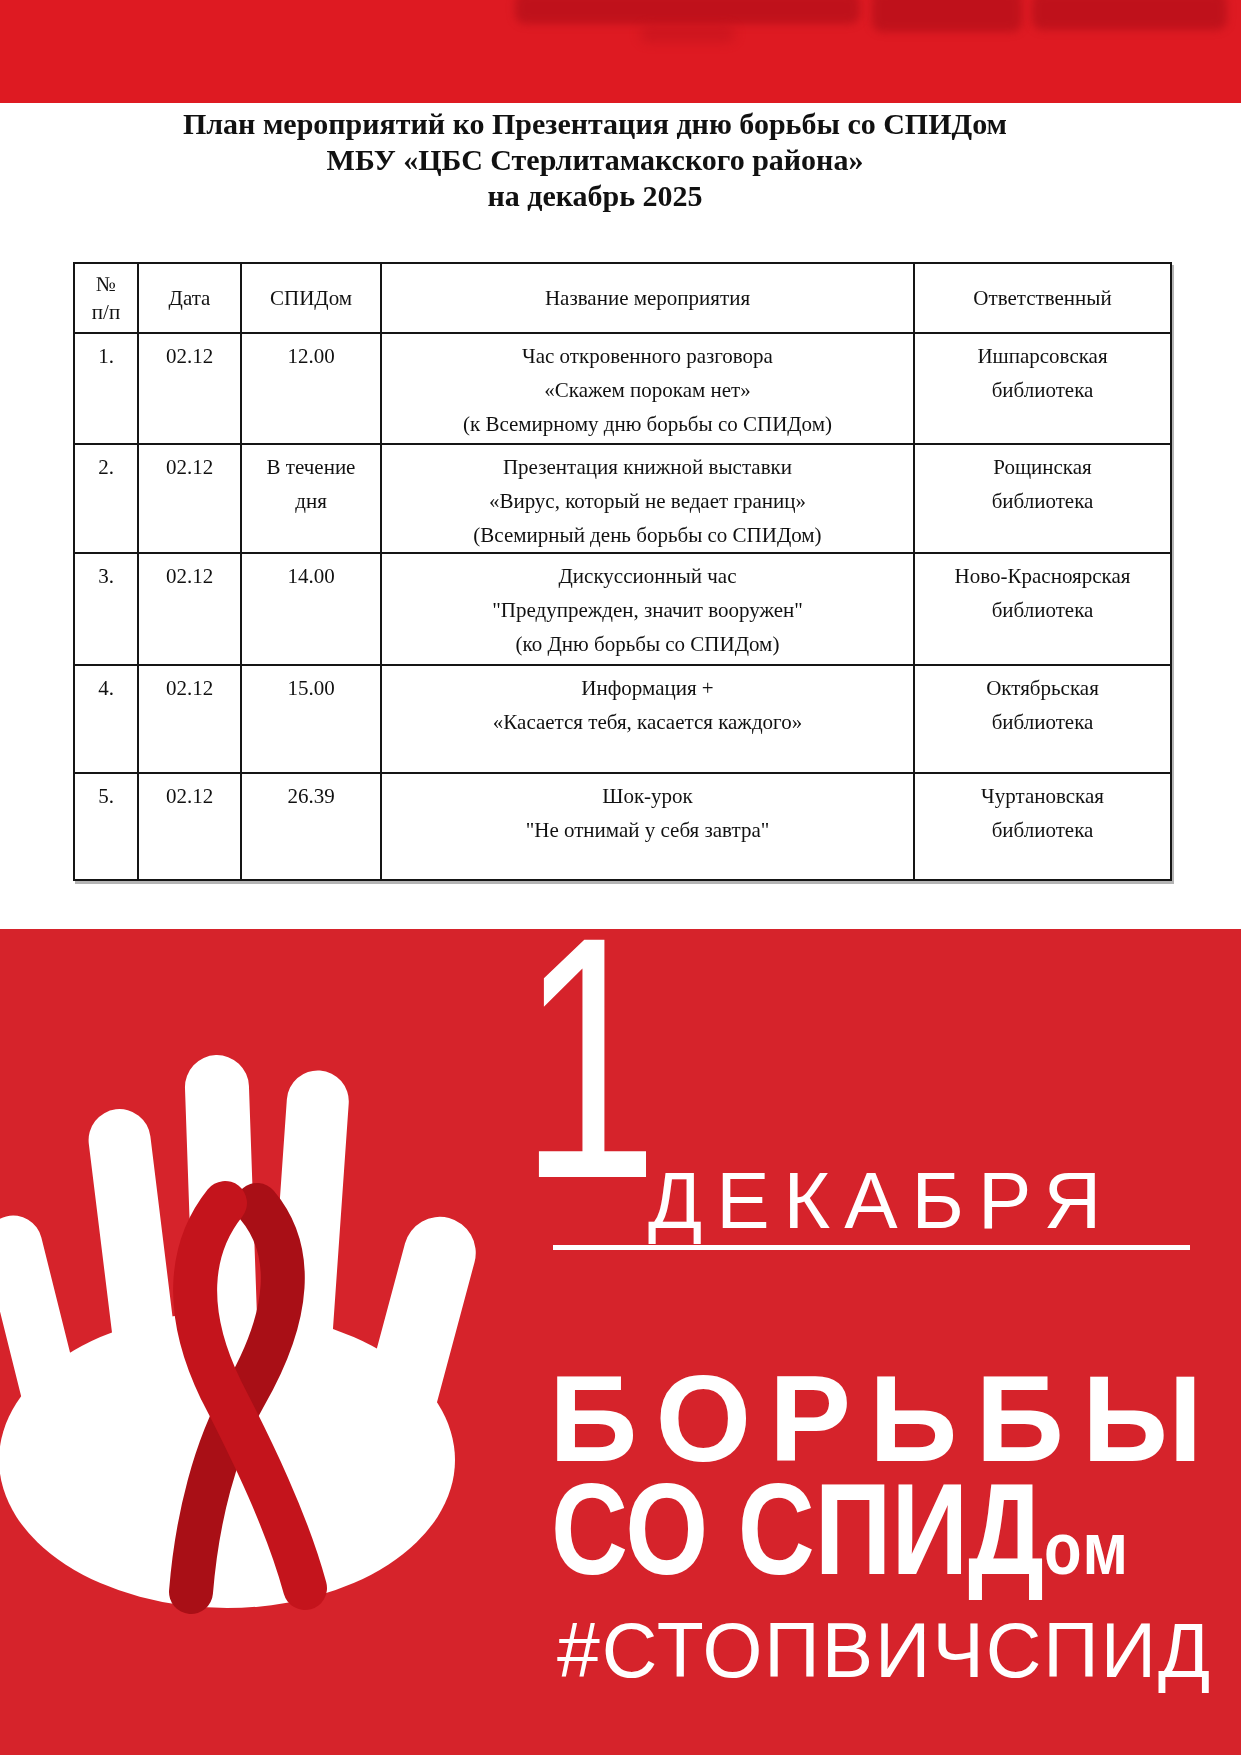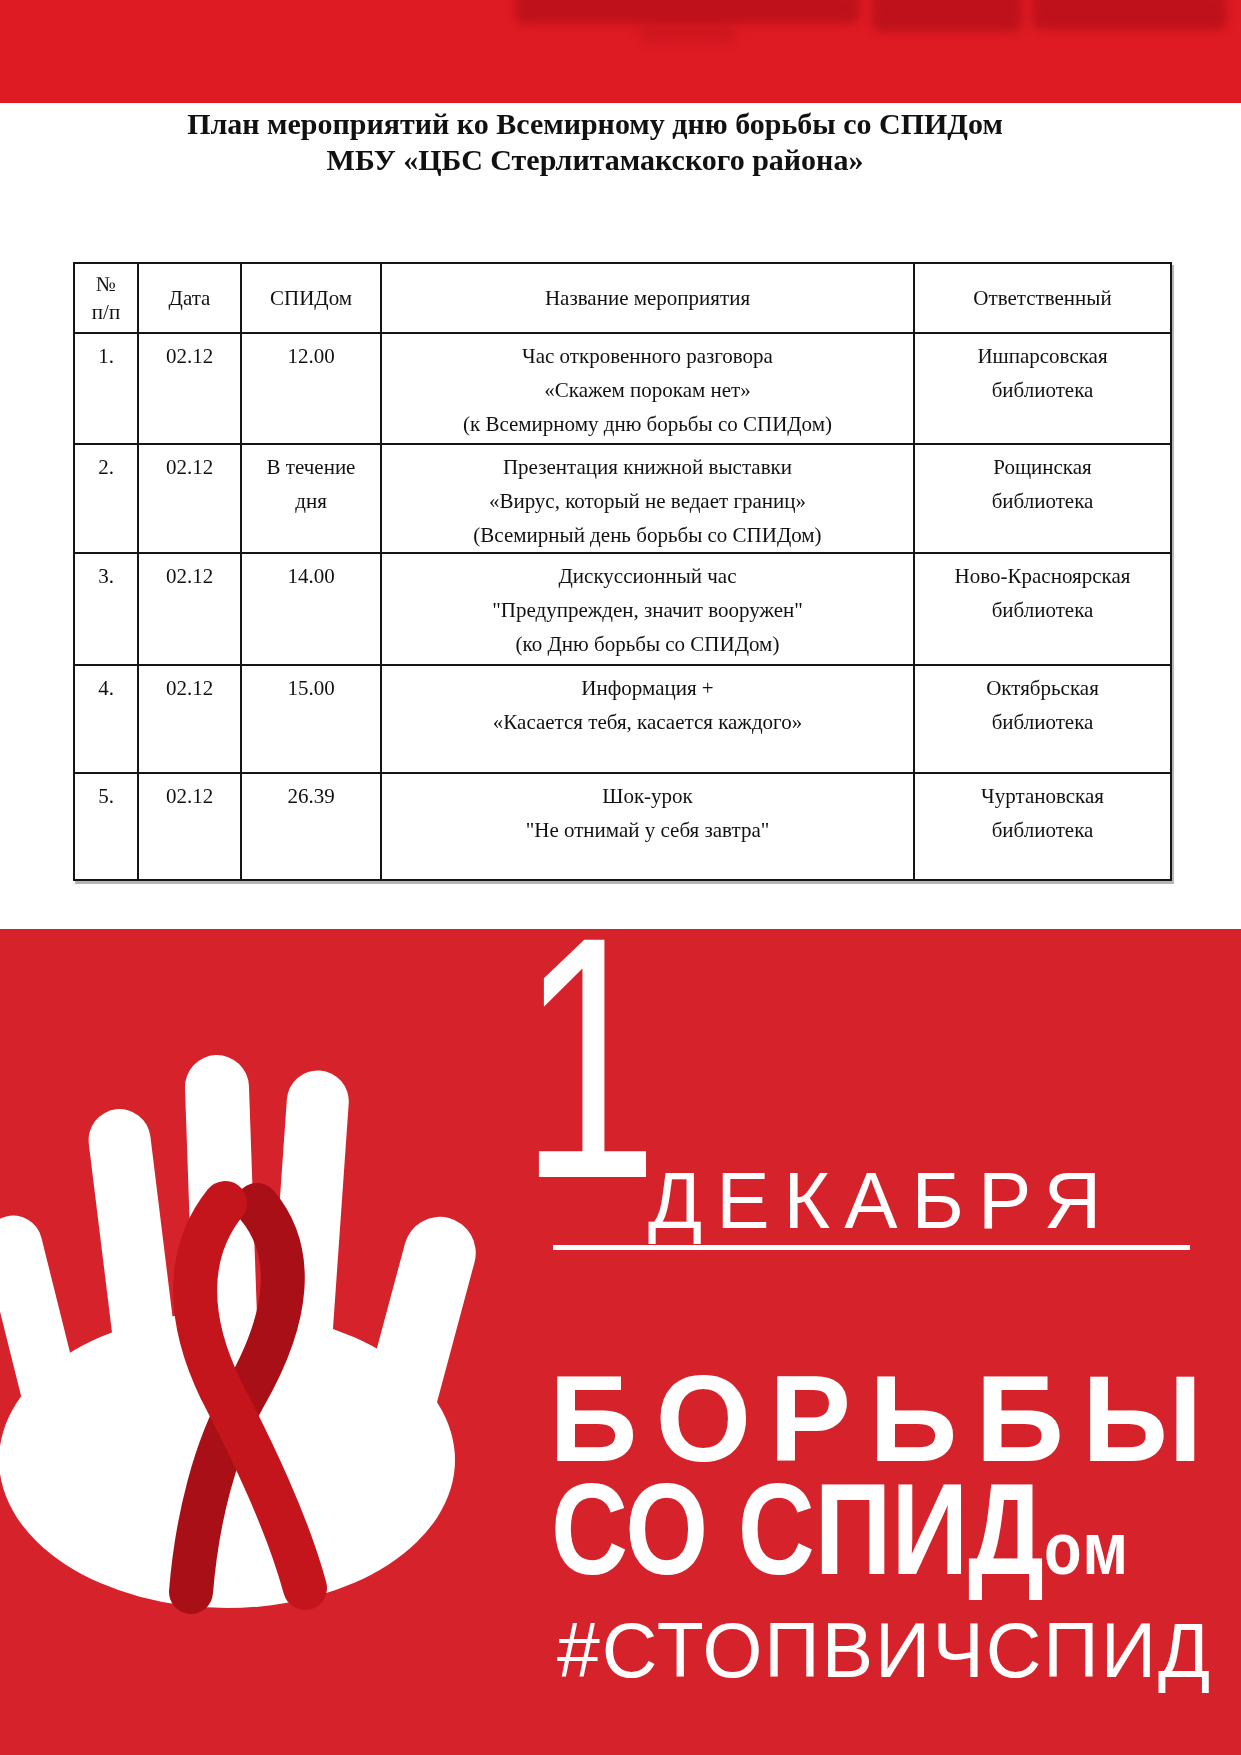--- a/index.html
+++ b/index.html
@@ -55,22 +55,23 @@
 <body>
 
 <div class="banner">
   <div class="artifact a1"></div>
   <div class="artifact a2"></div>
   <div class="artifact a3"></div>
   <div class="artifact a4"></div>
 </div>
 
 <div class="title">
-  <div>План мероприятий ко Всемирному дню борьбы со СПИДом</div>
+  <div>План мероприятий ко Презентация дню борьбы со СПИДом</div>
   <div>МБУ «ЦБС Стерлитамакского района»</div>
+  <div>на декабрь 2025</div>
 </div>
 
 <table class="plan">
   <colgroup>
       <col class="c1">
       <col class="c2">
       <col class="c3">
       <col class="c4">
       <col class="c5">
     </colgroup>

